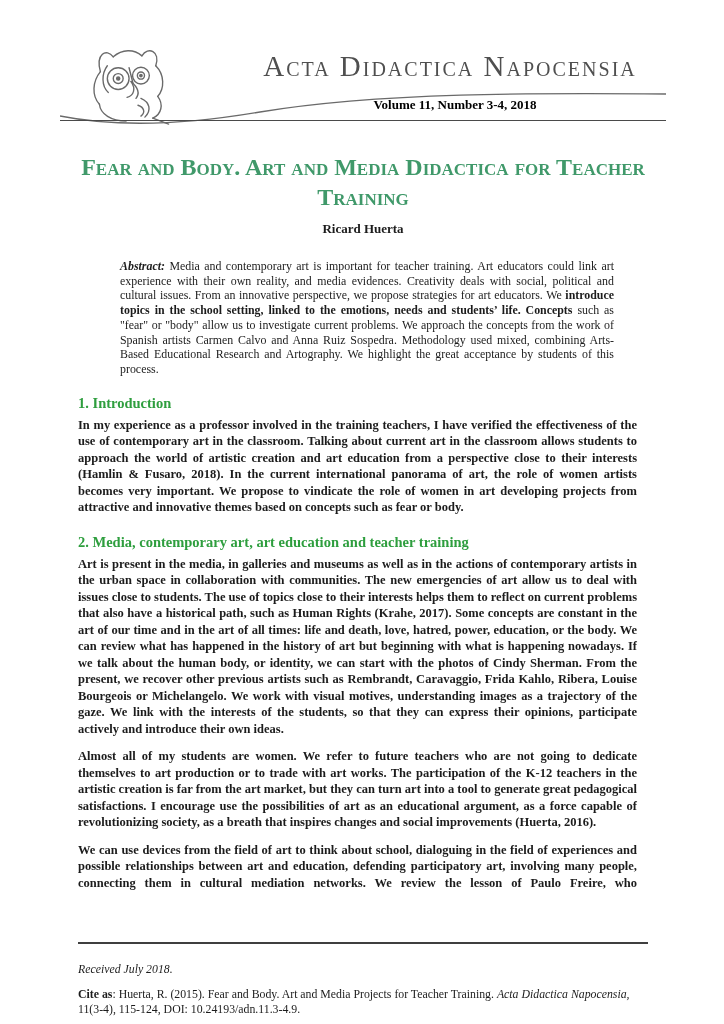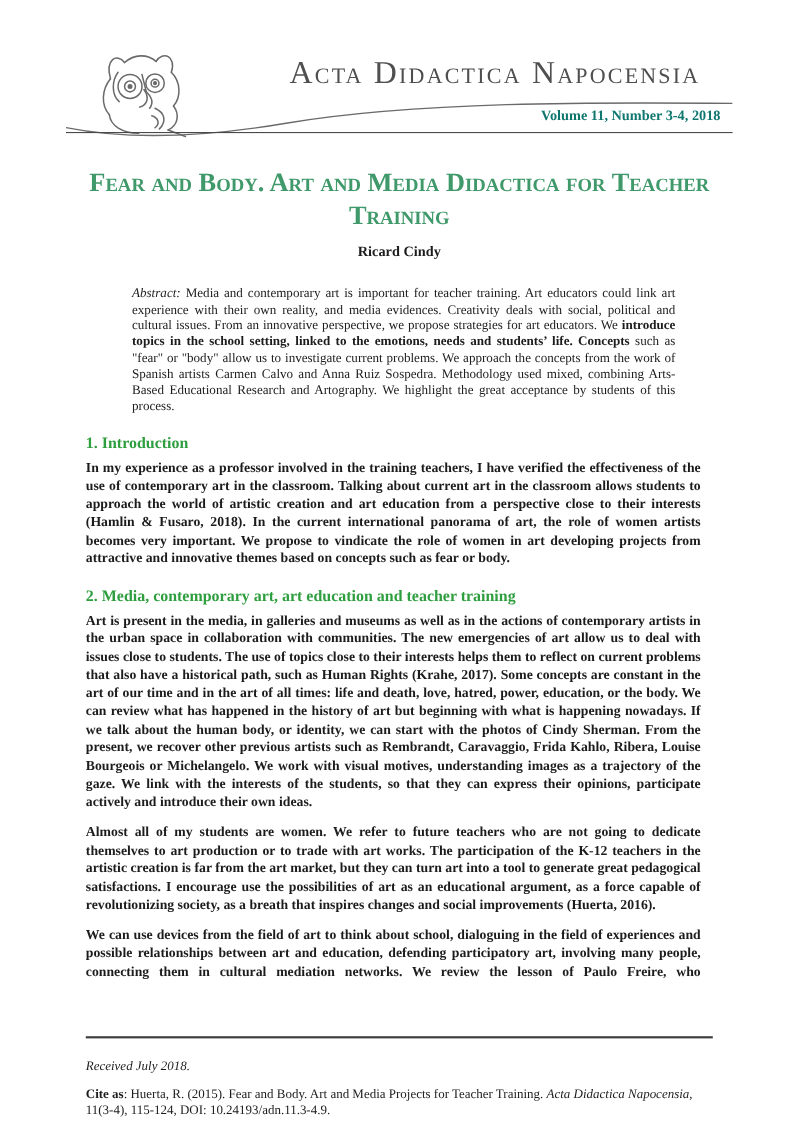--- a/index.html
+++ b/index.html
@@ -24,21 +24,21 @@
     position:absolute;left:230px;top:50px;width:440px;
     text-align:center;
     font-variant:small-caps;
     font-size:29px;
     letter-spacing:2px;
     color:#4f4f4f;
   }
   .swoosh{position:absolute;left:60px;top:84px;width:606px;height:46px;}
   .volume-line{
     position:absolute;left:255px;top:97px;width:400px;
-    text-align:right;font-weight:bold;font-size:13px;color:#0f766e;
+    text-align:center;font-weight:bold;font-size:13px;color:#000000;
   }
   .header-rule{
     position:absolute;left:60px;right:58px;top:120px;
     border-top:1.6px solid #4a4a4a;
   }
   
   .main{margin:0 76px 0 78px;height:818px;overflow:hidden;}
   .paper-title{
     margin:30px 0 0 0;
     text-align:center;
@@ -46,21 +46,21 @@
     font-weight:bold;
     font-size:24px;line-height:30px;
     color:var(--title-green);
   }
   .author{margin-top:9px;text-align:center;font-weight:bold;font-size:13px;}
   .abstract{
     margin:22px 34px 0 42px;
     font-size:11.9px;line-height:14.7px;
     text-align:justify;
   }
-  .abstract-label{font-weight:normal;font-style:italic;}
+  .abstract-label{font-weight:bold;font-style:italic;}
   .bold-run{font-weight:bold;}
   .keywords{
     margin:14px 34px 0 42px;
     font-size:11.9px;line-height:14.7px;
   }
   .kw-label{font-weight:bold;}
   h2.section-heading{
     margin:18px 0 5px 0;
     font-size:14.5px;
     color:var(--heading-green);
@@ -115,21 +115,21 @@
       <path d="M0,32 C50,42 112,43 200,28 C320,8 480,9 606,10"></path>
     </svg>
 
     <div class="volume-line">Volume 11, Number 3-4, 2018</div>
     <div class="header-rule"></div>
   </header>
 
   <main class="main">
 
     <h1 class="paper-title">Fear and Body. Art and Media Didactica for Teacher Training</h1>
-    <div class="author">Ricard Cindy</div>
+    <div class="author">Ricard Huerta</div>
 
     <div class="abstract"><span class="abstract-label">Abstract:</span><span> Media and contemporary art is important for teacher training. Art educators could link art experience with their own reality, and media evidences. Creativity deals with social, political and cultural issues. From an innovative perspective, we propose strategies for art educators. We </span><span class="bold-run">introduce topics in the school setting, linked to the emotions, needs and students’ life. Concepts</span><span> such as "fear" or "body" allow us to investigate current problems. We approach the concepts from the work of Spanish artists Carmen Calvo and Anna Ruiz Sospedra. Methodology used mixed, combining Arts-Based Educational Research and Artography. We highlight the great acceptance by students of this process.</span></div>
 
 
     <section>
       <h2 class="section-heading">1. Introduction</h2>
       <p>In my experience as a professor involved in the training teachers, I have verified the effectiveness of the use of contemporary art in the classroom. Talking about current art in the classroom allows students to approach the world of artistic creation and art education from a perspective close to their interests (Hamlin &amp; Fusaro, 2018). In the current international panorama of art, the role of women artists becomes very important. We propose to vindicate the role of women in art developing projects from attractive and innovative themes based on concepts such as fear or body.</p>
     </section>
 
     <section>

